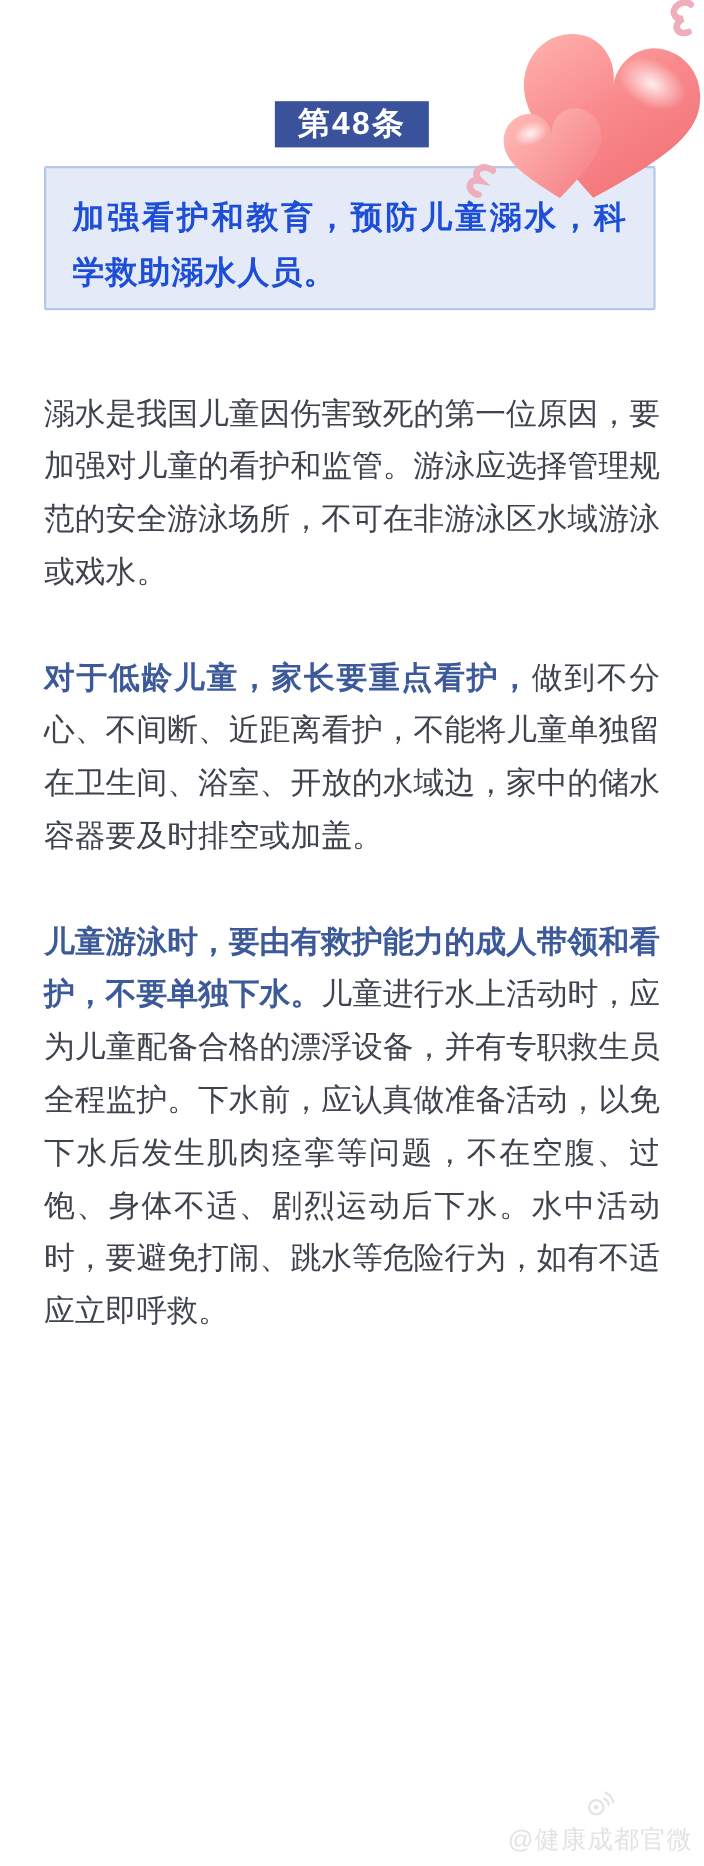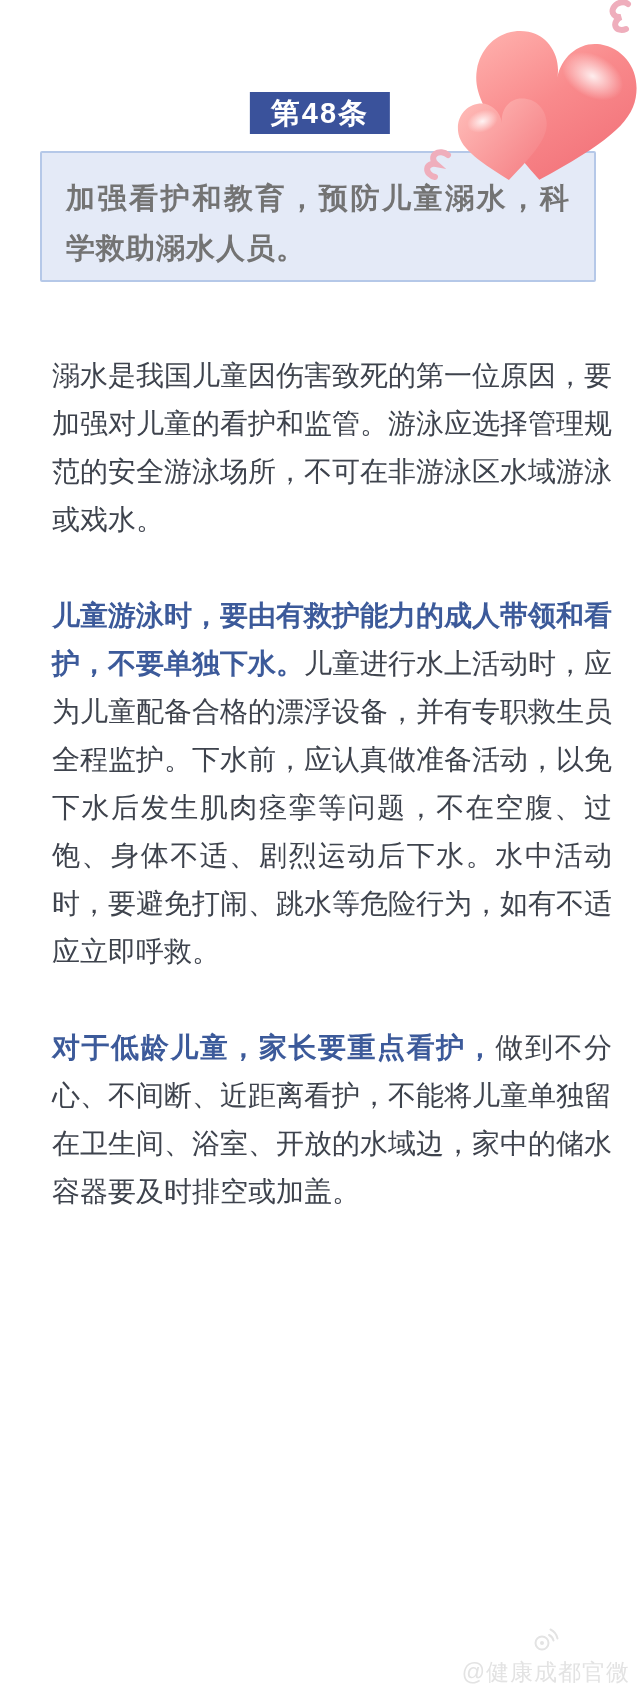--- a/index.html
+++ b/index.html
@@ -24,28 +24,28 @@
 
   
   .highlight-box{
     position:absolute;top:151px;left:40px;width:556px;height:131px;
     box-sizing:border-box;
     background:#E4EAF7;border:2px solid #B5C8E8;border-radius:2px;
     z-index:1;
   }
   .highlight-box p{
     margin:20px 24px 0 24px;
-    font-size:29px;font-weight:700;color:#737373;
+    font-size:29px;font-weight:700;color:#1d4ed8;
     line-height:50px;letter-spacing:1px;
     text-align:justify;
   }
 
   
   .content{
-    position:absolute;top:352px;left:52px;width:560px;
+    position:absolute;top:352px;left:40px;width:560px;
     font-size:28px;color:#3E434D;line-height:48px;
     text-align:justify;text-justify:inter-character;
   }
   .content p{margin:0 0 48px 0;}
   .content p:last-child{margin-bottom:0;}
   .em{font-weight:700;color:#3C5A9A;}
 
   
   .watermark{
     position:absolute;right:10px;bottom:8px;
@@ -96,23 +96,23 @@
 
   <div class="badge">第48条</div>
 
   <div class="highlight-box">
     <p>加强看护和教育，预防儿童溺水，科学救助溺水人员。</p>
   </div>
 
   <div class="content">
     <p><span>溺水是我国儿童因伤害致死的第一位原因，要加强对儿童的看护和监管。游泳应选择管理规范的安全游泳场所，不可在非游泳区水域游泳或戏水。</span></p>
 
+    <p><span class="em">对于低龄儿童，家长要重点看护，</span><span>做到不分心、不间断、近距离看护，不能将儿童单独留在卫生间、浴室、开放的水域边，家中的储水容器要及时排空或加盖。</span></p>
+
     <p><span class="em">儿童游泳时，要由有救护能力的成人带领和看护，不要单独下水。</span><span>儿童进行水上活动时，应为儿童配备合格的漂浮设备，并有专职救生员全程监护。下水前，应认真做准备活动，以免下水后发生肌肉痉挛等问题，不在空腹、过饱、身体不适、剧烈运动后下水。水中活动时，要避免打闹、跳水等危险行为，如有不适应立即呼救。</span></p>
-
-    <p><span class="em">对于低龄儿童，家长要重点看护，</span><span>做到不分心、不间断、近距离看护，不能将儿童单独留在卫生间、浴室、开放的水域边，家中的储水容器要及时排空或加盖。</span></p>
 
   </div>
 
   <div class="watermark">
     <svg width="28" height="26" viewBox="0 0 28 26">
       <circle cx="10" cy="17" r="6.5" fill="none" stroke="#E3E3E3" stroke-width="2"></circle>
       <circle cx="10" cy="17" r="2" fill="#E3E3E3"></circle>
       <path d="M17,9 a8,8 0 0,1 4.5,5.5 M18.5,3.5 a13,13 0 0,1 7,9" fill="none" stroke="#E3E3E3" stroke-width="2" stroke-linecap="round"></path>
     </svg>
     <span>@健康成都官微</span>

